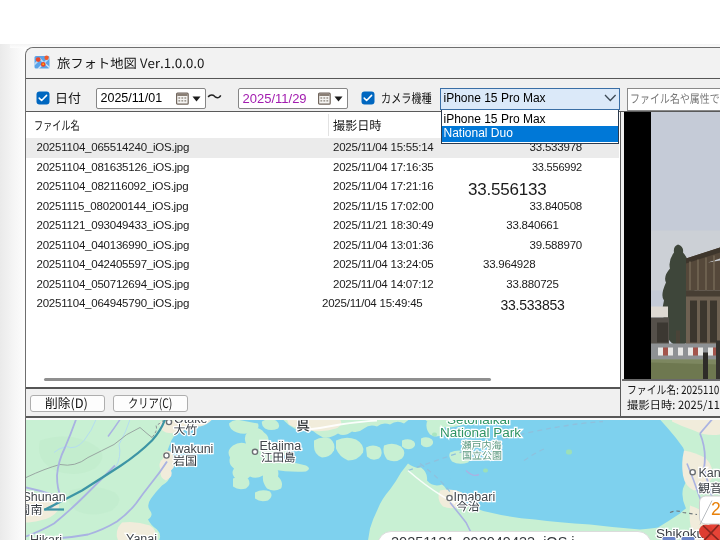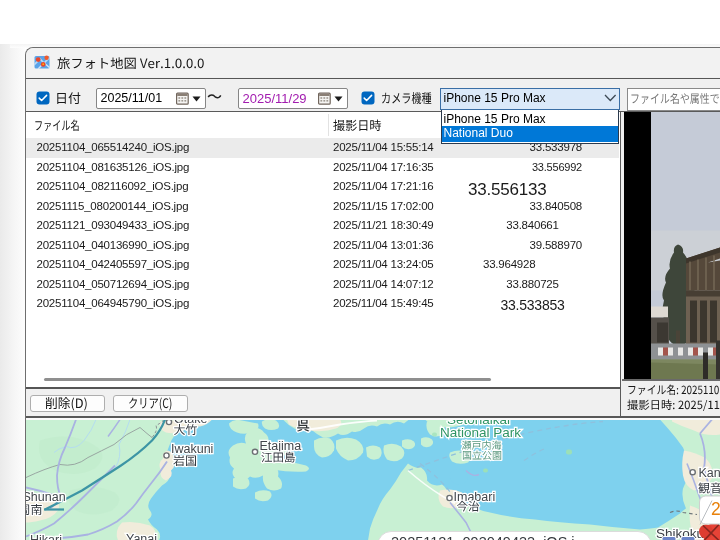--- a/index.html
+++ b/index.html
@@ -111,21 +111,21 @@
 <div class="t" style="left:36.5px;top:238.7px;font-size:11.5px;letter-spacing:-0.22px">20251104_040136990_iOS.jpg</div>
 <div class="t" style="left:333px;top:238.7px;font-size:11.5px;letter-spacing:-0.22px">2025/11/04 13:01:36</div>
 <div class="t" style="left:483px;top:238.7px;width:99px;text-align:right;font-size:11.5px;letter-spacing:-0.22px">39.588970</div>
 <div class="t" style="left:36.5px;top:258.2px;font-size:11.5px;letter-spacing:-0.22px">20251104_042405597_iOS.jpg</div>
 <div class="t" style="left:333px;top:258.2px;font-size:11.5px;letter-spacing:-0.22px">2025/11/04 13:24:05</div>
 <div class="t" style="left:483px;top:258.2px;width:99px;text-align:left;font-size:11.5px;letter-spacing:-0.22px">33.964928</div>
 <div class="t" style="left:36.5px;top:277.7px;font-size:11.5px;letter-spacing:-0.22px">20251104_050712694_iOS.jpg</div>
 <div class="t" style="left:333px;top:277.7px;font-size:11.5px;letter-spacing:-0.22px">2025/11/04 14:07:12</div>
 <div class="t" style="left:483px;top:277.7px;width:99px;text-align:center;font-size:11.5px;letter-spacing:-0.22px">33.880725</div>
 <div class="t" style="left:36.5px;top:297.2px;font-size:11.5px;letter-spacing:-0.22px">20251104_064945790_iOS.jpg</div>
-<div class="t" style="left:333px;top:297.2px;font-size:11.5px;letter-spacing:-0.22px">2025/11/04 15:49:45</div>
+<div class="t" style="left:322px;top:297.2px;font-size:11.5px;letter-spacing:-0.22px">2025/11/04 15:49:45</div>
 <div class="t" style="left:483px;top:297.2px;width:99px;text-align:center;font-size:14px;letter-spacing:-0.22px">33.533853</div>
 <div class="abs" style="left:44px;top:377.5px;width:447px;height:3px;border-radius:1.5px;background:#8f8f8f"></div>
 <div class="abs" style="left:26px;top:387px;width:594px;height:2px;background:#555"></div>
 <div class="abs" style="left:30px;top:395px;width:74.5px;height:16.5px;background:#fdfdfd;border:1px solid #aeaeae;border-radius:3px"></div>
 <svg style="position:absolute;left:44.5px;top:392.0px" width="47" height="22" viewBox="0 -16 47 22">
     <path fill="#1a1a1a" transform="scale(0.98 1)" d="M8 -9.4H8.9V-2.2H8.0ZM10.9 -10.7H11.9V-0.3Q11.9 0.2 11.8 0.5Q11.6 0.7 11.3 0.9Q11 1 10.4 1.0Q9.9 1.1 9 1.0Q8.9 0.9 8.9 0.7Q8.8 0.6 8.7 0.4Q8.7 0.2 8.6 0.1Q9.3 0.1 9.8 0.1Q10.4 0.1 10.6 0.1Q10.8 0.1 10.8 -0.0Q10.9 -0.1 10.9 -0.3ZM1.5 -2.9H6.4V-2.1H1.5ZM1.5 -5.1H6.4V-4.3H1.5ZM3.3 -10.9H4.3V-6.7H3.3ZM5.6 -7.3H6.6V-0.2Q6.6 0.2 6.5 0.4Q6.4 0.6 6.1 0.8Q5.8 0.9 5.4 0.9Q4.9 0.9 4.2 0.9Q4.2 0.7 4.1 0.5Q4 0.2 3.9 0.0Q4.4 0 4.8 0.0Q5.3 0 5.4 0.0Q5.5 0 5.6 -0.0Q5.6 -0.1 5.6 -0.2ZM0.8 -10.1 1.6 -10.4Q1.8 -10 2 -9.6Q2.2 -9.1 2.3 -8.7Q2.5 -8.3 2.6 -7.9L1.7 -7.6Q1.6 -7.9 1.5 -8.4Q1.3 -8.8 1.1 -9.3Q1 -9.7 0.8 -10.1ZM6.2 -10.5 7.2 -10.3Q6.9 -9.6 6.6 -8.9Q6.2 -8.1 5.9 -7.6L5.1 -7.9Q5.3 -8.2 5.5 -8.7Q5.7 -9.2 5.9 -9.6Q6.1 -10.1 6.2 -10.5ZM1.1 -7.3H6.1V-6.4H2.1V1.0H1.1Z M18.9 -7.1H24.0V-6.3H18.9ZM18.1 -4.7H25.0V-3.8H18.1ZM21.4 -10.0Q21 -9.4 20.5 -8.7Q19.9 -8.1 19.2 -7.5Q18.5 -6.9 17.8 -6.4Q17.7 -6.6 17.5 -6.8Q17.4 -7 17.3 -7.2Q18 -7.6 18.7 -8.2Q19.4 -8.8 20 -9.5Q20.6 -10.2 20.9 -10.9H21.8Q22.3 -10.2 22.9 -9.5Q23.5 -8.8 24.2 -8.2Q25 -7.7 25.6 -7.3Q25.5 -7.1 25.4 -6.9Q25.2 -6.7 25.1 -6.5Q24.4 -6.9 23.7 -7.5Q23 -8.1 22.4 -8.7Q21.8 -9.4 21.4 -10.0ZM20.9 -6.7H21.9V-0.1Q21.9 0.3 21.8 0.5Q21.7 0.8 21.4 0.9Q21.2 1 20.8 1.0Q20.4 1 19.7 1.0Q19.7 0.9 19.6 0.6Q19.5 0.3 19.4 0.1Q19.9 0.1 20.2 0.1Q20.6 0.1 20.7 0.1Q20.9 0.1 20.9 0.1Q20.9 0 20.9 -0.1ZM18.9 -3.1 19.8 -2.9Q19.5 -2 18.9 -1.2Q18.4 -0.4 17.9 0.2Q17.8 0.1 17.7 0.0Q17.5 -0.1 17.4 -0.2Q17.3 -0.3 17.2 -0.4Q17.7 -0.9 18.2 -1.6Q18.6 -2.3 18.9 -3.1ZM22.8 -2.8 23.6 -3.1Q23.9 -2.7 24.3 -2.2Q24.6 -1.7 24.9 -1.2Q25.2 -0.7 25.4 -0.3L24.6 0.2Q24.4 -0.2 24.1 -0.7Q23.9 -1.3 23.5 -1.8Q23.2 -2.3 22.8 -2.8ZM14 -10.4H17.1V-9.5H14.9V1.0H14.0ZM16.8 -10.4H17.0L17.1 -10.4L17.8 -10.0Q17.6 -9.5 17.4 -8.9Q17.1 -8.3 16.9 -7.7Q16.7 -7.1 16.5 -6.6Q17.2 -5.8 17.4 -5.1Q17.6 -4.4 17.6 -3.8Q17.6 -3.3 17.5 -2.9Q17.4 -2.5 17.1 -2.3Q17 -2.2 16.8 -2.1Q16.6 -2.1 16.4 -2.0Q16 -2 15.6 -2.0Q15.6 -2.2 15.5 -2.4Q15.4 -2.7 15.3 -2.9Q15.6 -2.9 15.7 -2.9Q15.9 -2.9 16.1 -2.9Q16.3 -2.9 16.5 -3.0Q16.6 -3.1 16.7 -3.3Q16.8 -3.6 16.8 -3.9Q16.8 -4.4 16.5 -5.1Q16.3 -5.7 15.6 -6.5Q15.8 -6.9 15.9 -7.4Q16.1 -7.9 16.3 -8.4Q16.4 -8.9 16.6 -9.3Q16.7 -9.8 16.8 -10.1Z M29.1 2.6Q28.2 1.1 27.7 -0.5Q27.2 -2.1 27.2 -4.0Q27.2 -6 27.7 -7.6Q28.2 -9.2 29.1 -10.6L29.8 -10.3Q29 -8.9 28.6 -7.3Q28.2 -5.7 28.2 -4.0Q28.2 -2.4 28.6 -0.8Q29 0.8 29.8 2.2Z M31.7 0.0V-9.5H34.1Q35.6 -9.5 36.6 -9.0Q37.6 -8.4 38.1 -7.4Q38.6 -6.3 38.6 -4.8Q38.6 -3.3 38.1 -2.2Q37.6 -1.1 36.6 -0.6Q35.6 0 34.1 0.0ZM32.9 -1.0H34.0Q35.1 -1 35.9 -1.4Q36.6 -1.9 37 -2.7Q37.3 -3.6 37.3 -4.8Q37.3 -6 37 -6.8Q36.6 -7.7 35.9 -8.1Q35.1 -8.5 34 -8.5H32.9Z M40.6 2.6 39.9 2.2Q40.7 0.8 41.1 -0.8Q41.6 -2.4 41.6 -4.0Q41.6 -5.7 41.1 -7.3Q40.7 -8.9 39.9 -10.3L40.6 -10.6Q41.5 -9.2 42 -7.6Q42.5 -6 42.5 -4.0Q42.5 -2.1 42 -0.5Q41.5 1.1 40.6 2.6Z"></path>
   </svg>
 <div class="abs" style="left:112.5px;top:395px;width:75.5px;height:16.5px;background:#fdfdfd;border:1px solid #aeaeae;border-radius:3px"></div>
 <svg style="position:absolute;left:127.5px;top:392.0px" width="49" height="22" viewBox="0 -16 49 22">
     <path fill="#1a1a1a" transform="scale(0.79 1)" d="M11.3 -8.1Q11.2 -8 11.2 -7.8Q11.1 -7.6 11 -7.4Q10.9 -6.8 10.5 -6.0Q10.2 -5.2 9.8 -4.5Q9.3 -3.7 8.7 -3.0Q7.8 -1.9 6.6 -1.0Q5.4 -0.1 3.6 0.6L2.6 -0.3Q3.8 -0.6 4.8 -1.1Q5.7 -1.6 6.5 -2.2Q7.2 -2.8 7.8 -3.5Q8.3 -4.1 8.7 -4.9Q9.1 -5.6 9.4 -6.3Q9.7 -7 9.9 -7.6H5.1L5.5 -8.5Q5.6 -8.5 6.1 -8.5Q6.5 -8.5 7 -8.5Q7.6 -8.5 8.1 -8.5Q8.7 -8.5 9.1 -8.5Q9.5 -8.5 9.6 -8.5Q9.9 -8.5 10.1 -8.6Q10.3 -8.6 10.5 -8.7ZM7 -10.1Q6.8 -9.8 6.7 -9.5Q6.5 -9.3 6.4 -9.1Q6 -8.4 5.4 -7.5Q4.8 -6.7 4 -5.9Q3.2 -5.1 2.2 -4.4L1.3 -5.1Q2.1 -5.6 2.8 -6.1Q3.5 -6.7 4 -7.3Q4.5 -7.9 4.8 -8.5Q5.2 -9 5.4 -9.5Q5.5 -9.6 5.6 -9.9Q5.7 -10.2 5.8 -10.5Z M23.1 -9.9Q23.1 -9.6 23.1 -9.3Q23 -9.1 23 -8.7Q23 -8.5 23 -8.1Q23 -7.7 23 -7.3Q23 -6.9 23 -6.6Q23 -5.5 23 -4.6Q22.9 -3.8 22.7 -3.2Q22.5 -2.7 22.3 -2.2Q22 -1.8 21.7 -1.4Q21.3 -0.9 20.7 -0.5Q20.2 -0.1 19.6 0.1Q19.1 0.4 18.6 0.5L17.7 -0.4Q18.6 -0.6 19.4 -1.0Q20.2 -1.4 20.8 -2.1Q21.2 -2.5 21.4 -2.9Q21.6 -3.3 21.7 -3.9Q21.8 -4.4 21.9 -5.1Q21.9 -5.8 21.9 -6.7Q21.9 -6.9 21.9 -7.3Q21.9 -7.7 21.9 -8.1Q21.9 -8.5 21.9 -8.7Q21.9 -9.1 21.9 -9.3Q21.9 -9.6 21.9 -9.9ZM17.1 -9.8Q17 -9.6 17 -9.3Q17 -9.1 17 -8.8Q17 -8.7 17 -8.4Q17 -8.1 17 -7.7Q17 -7.2 17 -6.7Q17 -6.2 17 -5.8Q17 -5.3 17 -5.0Q17 -4.6 17 -4.5Q17 -4.2 17 -4.0Q17 -3.7 17.1 -3.5H15.9Q15.9 -3.6 15.9 -3.9Q15.9 -4.2 15.9 -4.5Q15.9 -4.6 15.9 -5.0Q15.9 -5.3 15.9 -5.8Q15.9 -6.2 15.9 -6.7Q15.9 -7.2 15.9 -7.7Q15.9 -8.1 15.9 -8.4Q15.9 -8.7 15.9 -8.8Q15.9 -9 15.9 -9.3Q15.9 -9.6 15.9 -9.8Z M38.1 -8.8Q38 -8.7 37.9 -8.6Q37.8 -8.4 37.8 -8.3Q37.5 -7.9 37 -7.2Q36.5 -6.6 35.9 -5.9Q35.3 -5.3 34.5 -4.7L33.7 -5.4Q34.1 -5.7 34.5 -6.1Q35 -6.4 35.4 -6.8Q35.8 -7.2 36 -7.6Q36.3 -8 36.5 -8.3Q36.3 -8.3 35.8 -8.3Q35.4 -8.3 34.7 -8.3Q34.1 -8.3 33.4 -8.3Q32.7 -8.3 32 -8.3Q31.3 -8.3 30.7 -8.3Q30.1 -8.3 29.6 -8.3Q29.2 -8.3 29.1 -8.3Q28.7 -8.3 28.4 -8.3Q28 -8.3 27.6 -8.3V-9.4Q28 -9.4 28.3 -9.4Q28.7 -9.3 29.1 -9.3Q29.2 -9.3 29.7 -9.3Q30.1 -9.3 30.7 -9.3Q31.3 -9.3 32 -9.3Q32.8 -9.3 33.5 -9.3Q34.2 -9.3 34.9 -9.3Q35.5 -9.3 35.9 -9.3Q36.4 -9.3 36.6 -9.3Q36.7 -9.3 36.9 -9.3Q37 -9.3 37.2 -9.4Q37.4 -9.4 37.5 -9.4ZM32.9 -7.1Q32.9 -6 32.8 -5.1Q32.8 -4.2 32.6 -3.4Q32.4 -2.6 32 -1.9Q31.6 -1.2 30.9 -0.6Q30.3 -0 29.3 0.5L28.3 -0.3Q28.6 -0.4 28.9 -0.5Q29.2 -0.7 29.5 -0.9Q30.3 -1.3 30.7 -1.9Q31.2 -2.5 31.4 -3.2Q31.6 -3.8 31.7 -4.6Q31.8 -5.3 31.8 -6.1Q31.8 -6.4 31.8 -6.6Q31.8 -6.8 31.7 -7.1Z M42.1 2.6Q41.2 1.1 40.7 -0.5Q40.2 -2.1 40.2 -4.0Q40.2 -6 40.7 -7.6Q41.2 -9.2 42.1 -10.6L42.8 -10.3Q42 -8.9 41.6 -7.3Q41.2 -5.7 41.2 -4.0Q41.2 -2.4 41.6 -0.8Q42 0.8 42.8 2.2Z M48.3 0.2Q47.4 0.2 46.7 -0.2Q45.9 -0.5 45.3 -1.1Q44.8 -1.8 44.5 -2.7Q44.2 -3.6 44.2 -4.8Q44.2 -5.9 44.5 -6.8Q44.8 -7.7 45.4 -8.4Q45.9 -9 46.7 -9.4Q47.5 -9.7 48.4 -9.7Q49.3 -9.7 49.9 -9.3Q50.6 -9 51 -8.5L50.3 -7.8Q50 -8.2 49.5 -8.4Q49 -8.7 48.4 -8.7Q47.5 -8.7 46.8 -8.2Q46.1 -7.7 45.8 -6.8Q45.4 -6 45.4 -4.8Q45.4 -3.6 45.8 -2.7Q46.1 -1.8 46.8 -1.4Q47.4 -0.9 48.4 -0.9Q49 -0.9 49.6 -1.2Q50.1 -1.5 50.6 -2.0L51.2 -1.2Q50.7 -0.5 49.9 -0.2Q49.2 0.2 48.3 0.2Z M53 2.6 52.2 2.2Q53.1 0.8 53.5 -0.8Q53.9 -2.4 53.9 -4.0Q53.9 -5.7 53.5 -7.3Q53.1 -8.9 52.2 -10.3L53 -10.6Q53.9 -9.2 54.4 -7.6Q54.9 -6 54.9 -4.0Q54.9 -2.1 54.4 -0.5Q53.9 1.1 53 2.6Z"></path>

